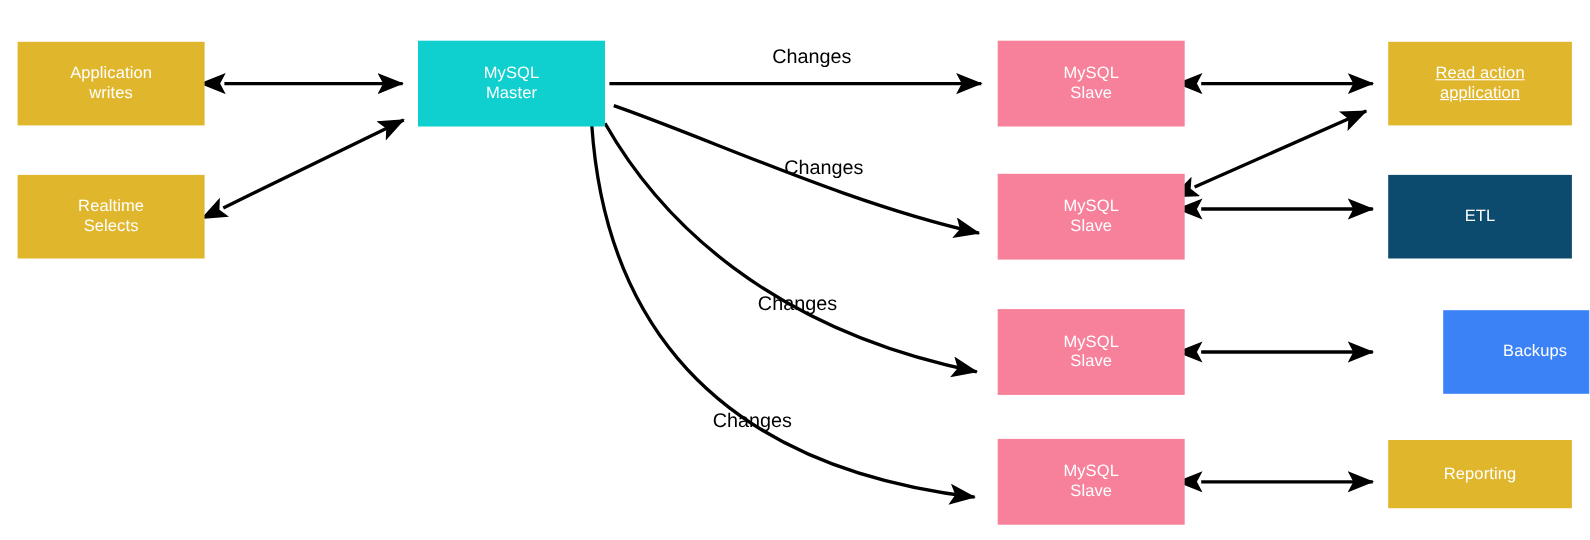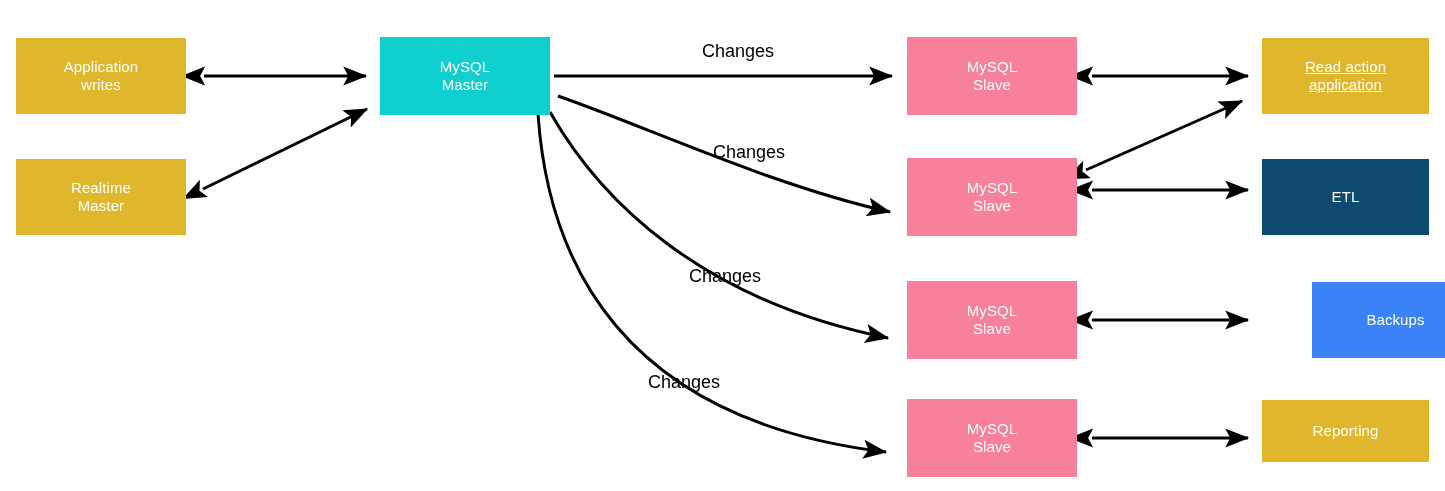--- a/index.html
+++ b/index.html
@@ -74,21 +74,21 @@
         <line x1="1092" y1="190" x2="1248" y2="190" stroke="#000000" stroke-width="3" fill="none" marker-end="url(#arrowEnd)" marker-start="url(#arrowStart)"></line>
         <line x1="1092" y1="320" x2="1248" y2="320" stroke="#000000" stroke-width="3" fill="none" marker-end="url(#arrowEnd)" marker-start="url(#arrowStart)"></line>
         <line x1="1092" y1="438" x2="1248" y2="438" stroke="#000000" stroke-width="3" fill="none" marker-end="url(#arrowEnd)" marker-start="url(#arrowStart)"></line>
       </g>
   </svg>
 
   <div id="node-layer">
       <div class="node" style="left: 16px; top: 38px; width: 170px; height: 76px; background: rgb(224, 182, 44); color: rgb(255, 255, 255);">Application
 writes</div>
       <div class="node" style="left: 16px; top: 159px; width: 170px; height: 76px; background: rgb(224, 182, 44); color: rgb(255, 255, 255);">Realtime
-Master</div>
+Selects</div>
       <div class="node" style="left: 380px; top: 37px; width: 170px; height: 78px; background: rgb(15, 207, 207); color: rgb(255, 255, 255);">MySQL
 Master</div>
       <div class="node" style="left: 907px; top: 37px; width: 170px; height: 78px; background: rgb(247, 129, 154); color: rgb(255, 255, 255);">MySQL
 Slave</div>
       <div class="node" style="left: 907px; top: 158px; width: 170px; height: 78px; background: rgb(247, 129, 154); color: rgb(255, 255, 255);">MySQL
 Slave</div>
       <div class="node" style="left: 907px; top: 281px; width: 170px; height: 78px; background: rgb(247, 129, 154); color: rgb(255, 255, 255);">MySQL
 Slave</div>
       <div class="node" style="left: 907px; top: 399px; width: 170px; height: 78px; background: rgb(247, 129, 154); color: rgb(255, 255, 255);">MySQL
 Slave</div>

